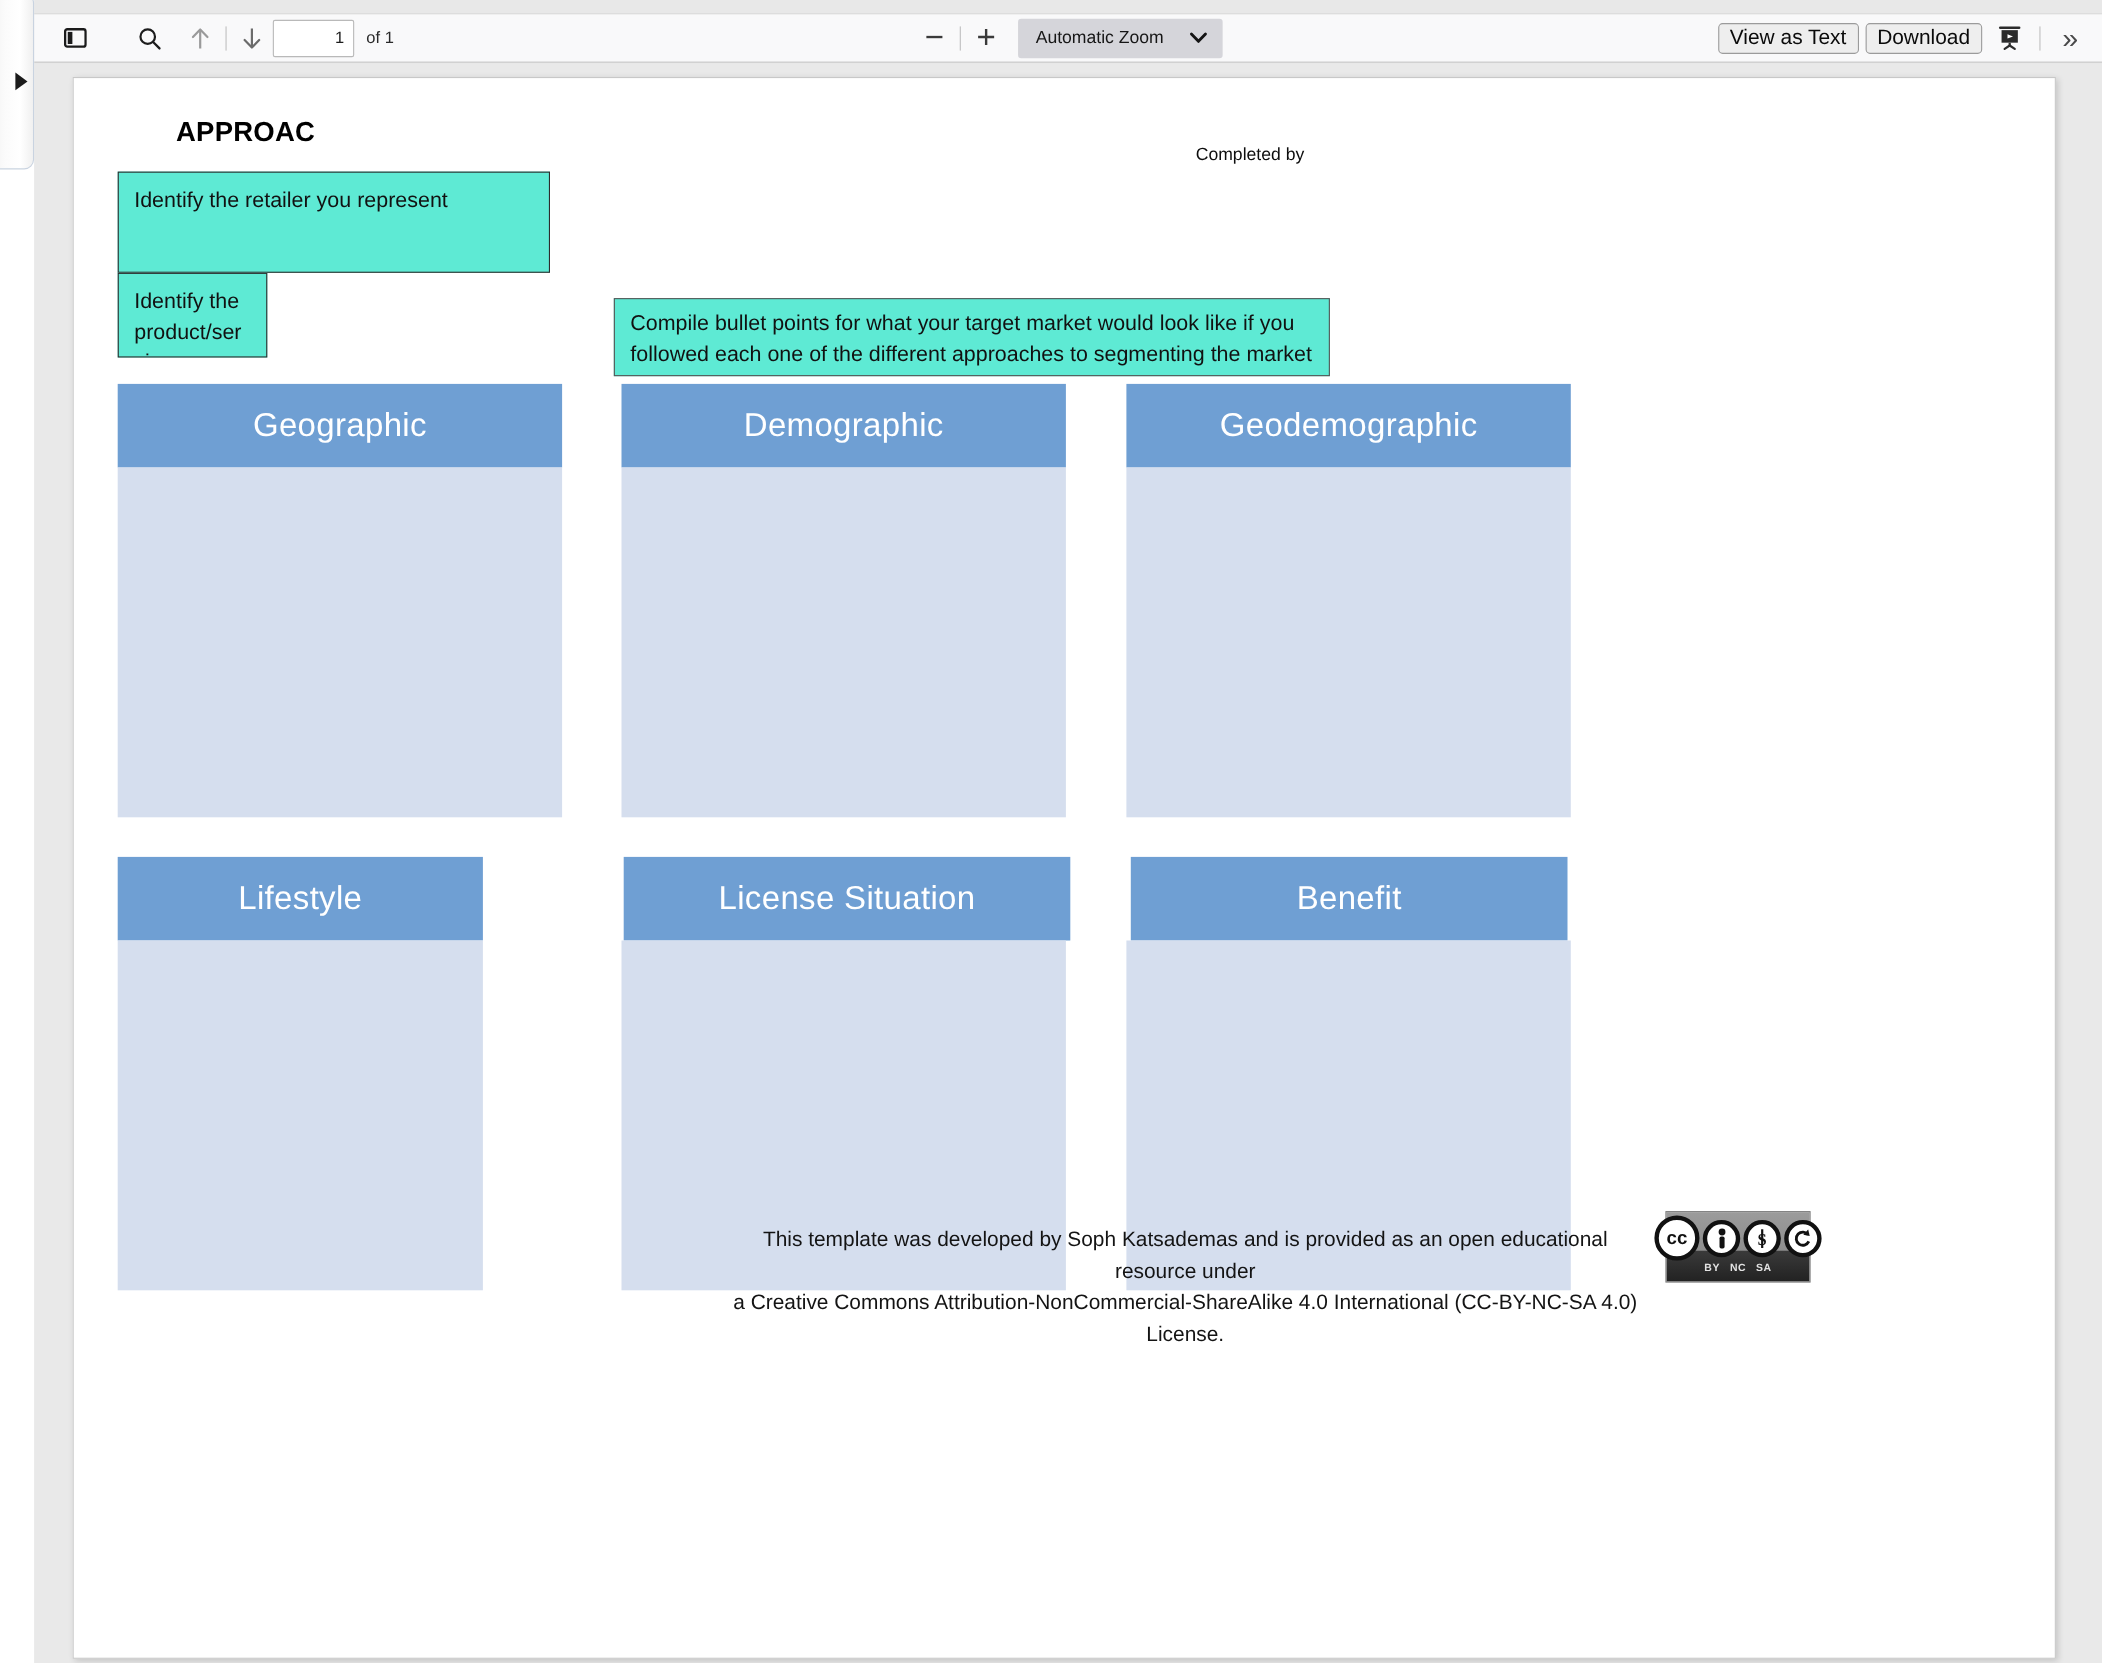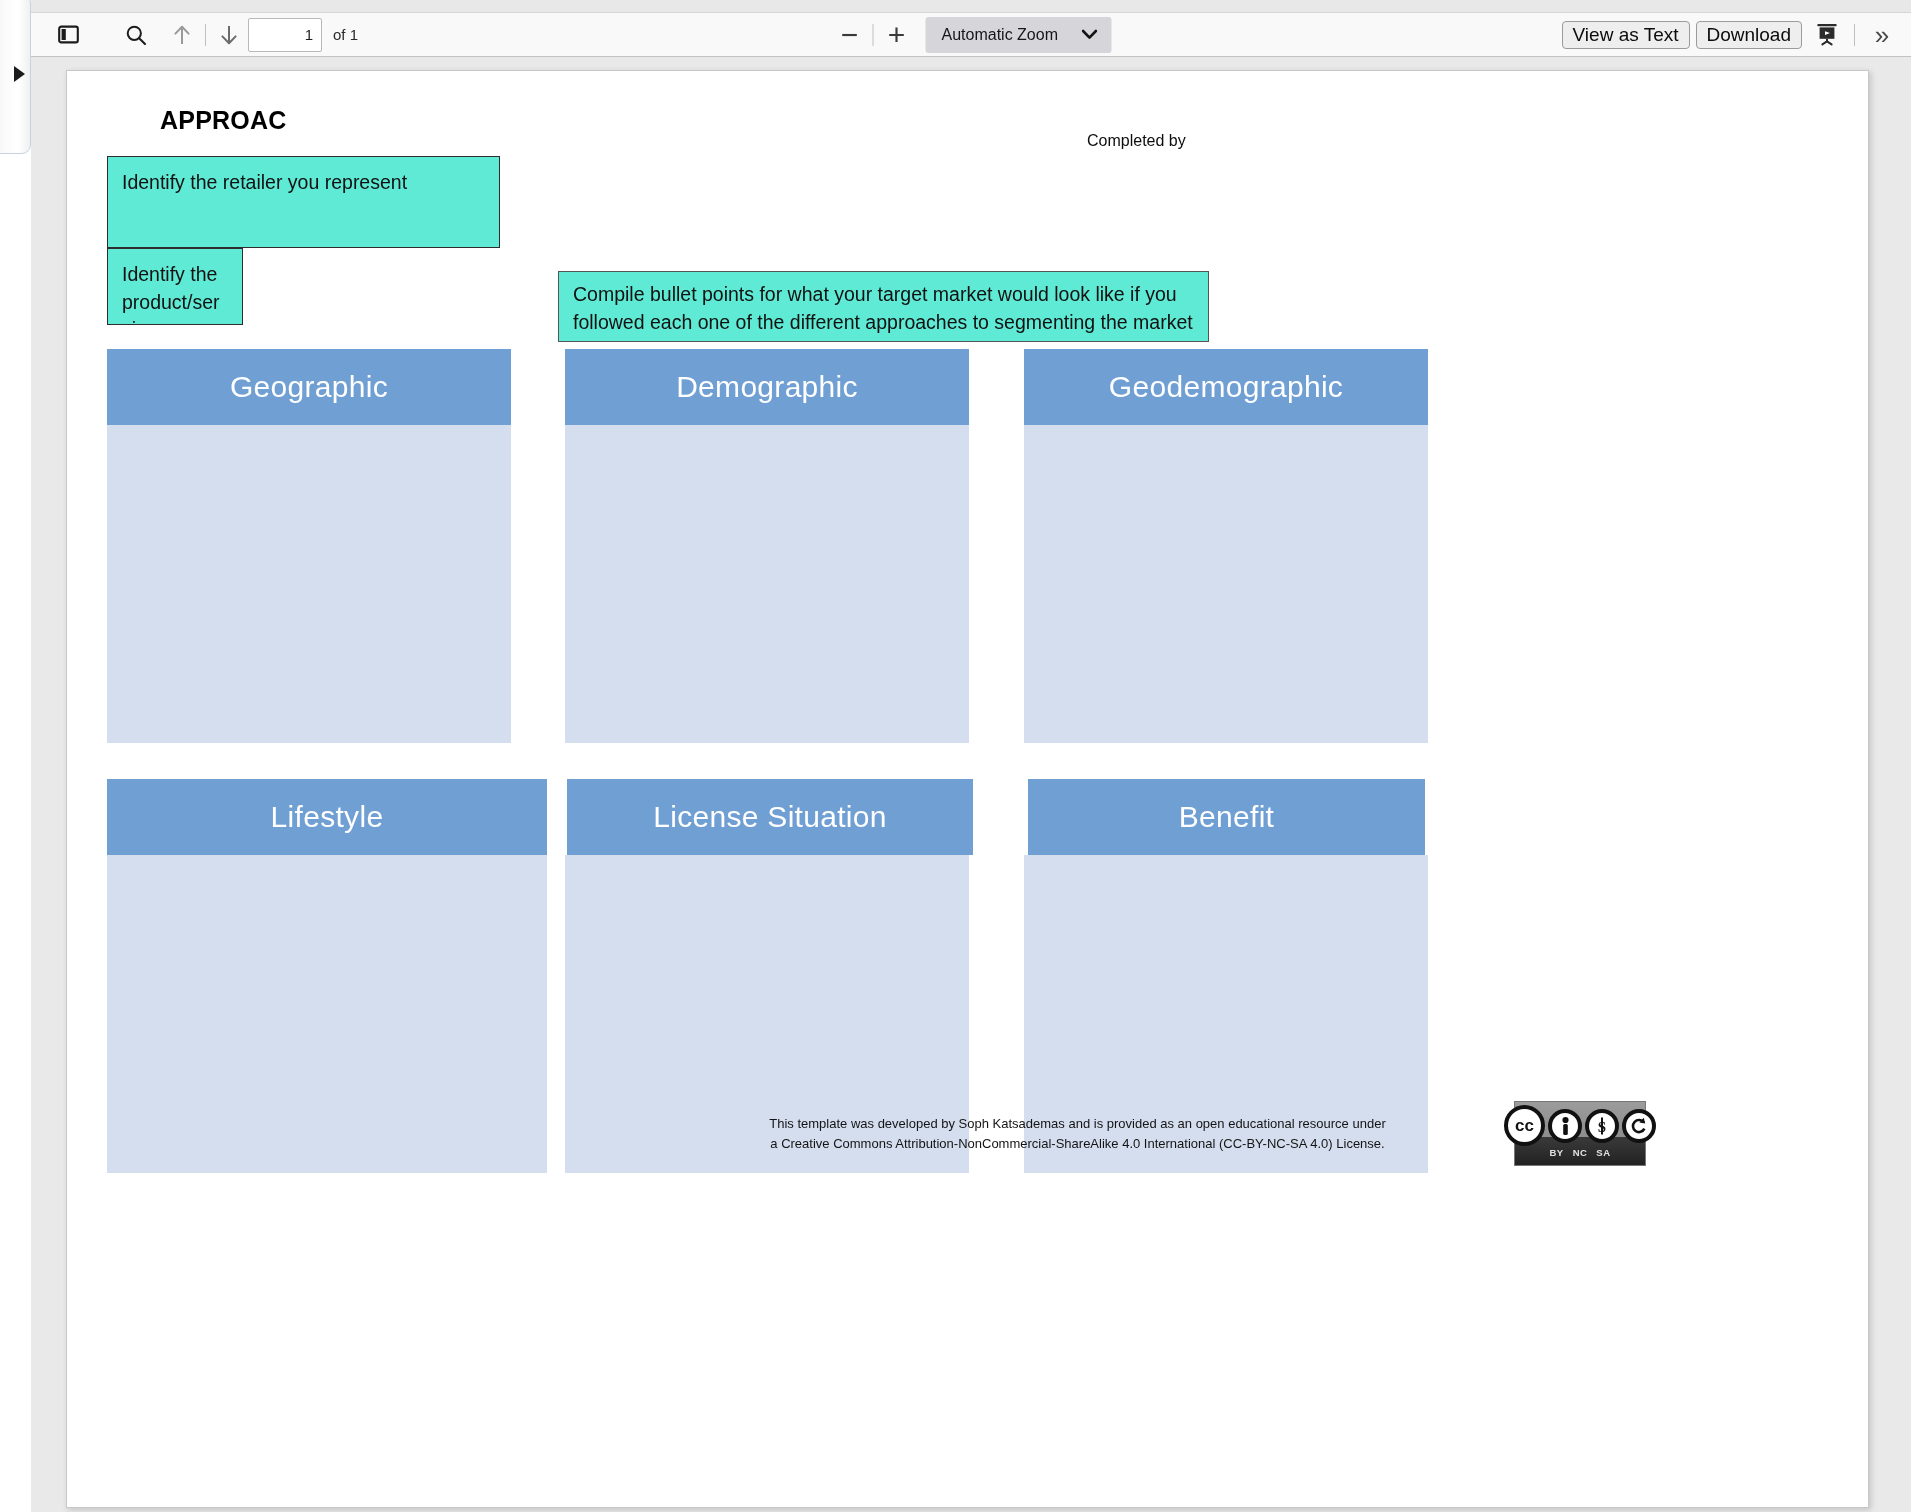--- a/index.html
+++ b/index.html
@@ -204,39 +204,39 @@
 
   
   #card-geographic      { left: 40px;  top: 278px; width: 404px; }
   #card-demographic     { left: 498px; top: 278px; width: 404px; }
   #card-geodemographic  { left: 957px; top: 278px; width: 404px; }
   #card-geographic .seg-body,
   #card-demographic .seg-body,
   #card-geodemographic .seg-body { height: 318px; }
 
   
-  #card-lifestyle       { left: 40px;  top: 708px; width: 440px; text-align: center; }
+  #card-lifestyle       { left: 40px;  top: 708px; width: 332px; text-align: center; }
   #card-buying          { left: 498px; top: 708px; width: 404px; }
   #card-benefit         { left: 957px; top: 708px; width: 404px; }
   #card-lifestyle .seg-body,
   #card-buying .seg-body,
   #card-benefit .seg-body { height: 318px; }
 
   
   #card-buying .seg-head   { width: 406px; margin-left: 2px; }
   #card-benefit .seg-head  { width: 397px; margin-left: 4px; }
   #card-geodemographic .seg-head { width: 404px; }
 
   
   #footer-credit {
     position: absolute;
     left: 588px; top: 1043px;
     width: 845px;
     text-align: center;
-    font-size: 13px;
+    font-size: 19px;
     line-height: 1.5;
     color: #141414;
   }
   #cc-badge {
     position: absolute;
     left: 1447px; top: 1030px;
     width: 132px; height: 65px;
     background: linear-gradient(to bottom, #9b9b9b 0%, #8e8e8e 55%, #3a3a3a 56%, #222 100%);
     border: 1px solid #777;
     display: flex;

